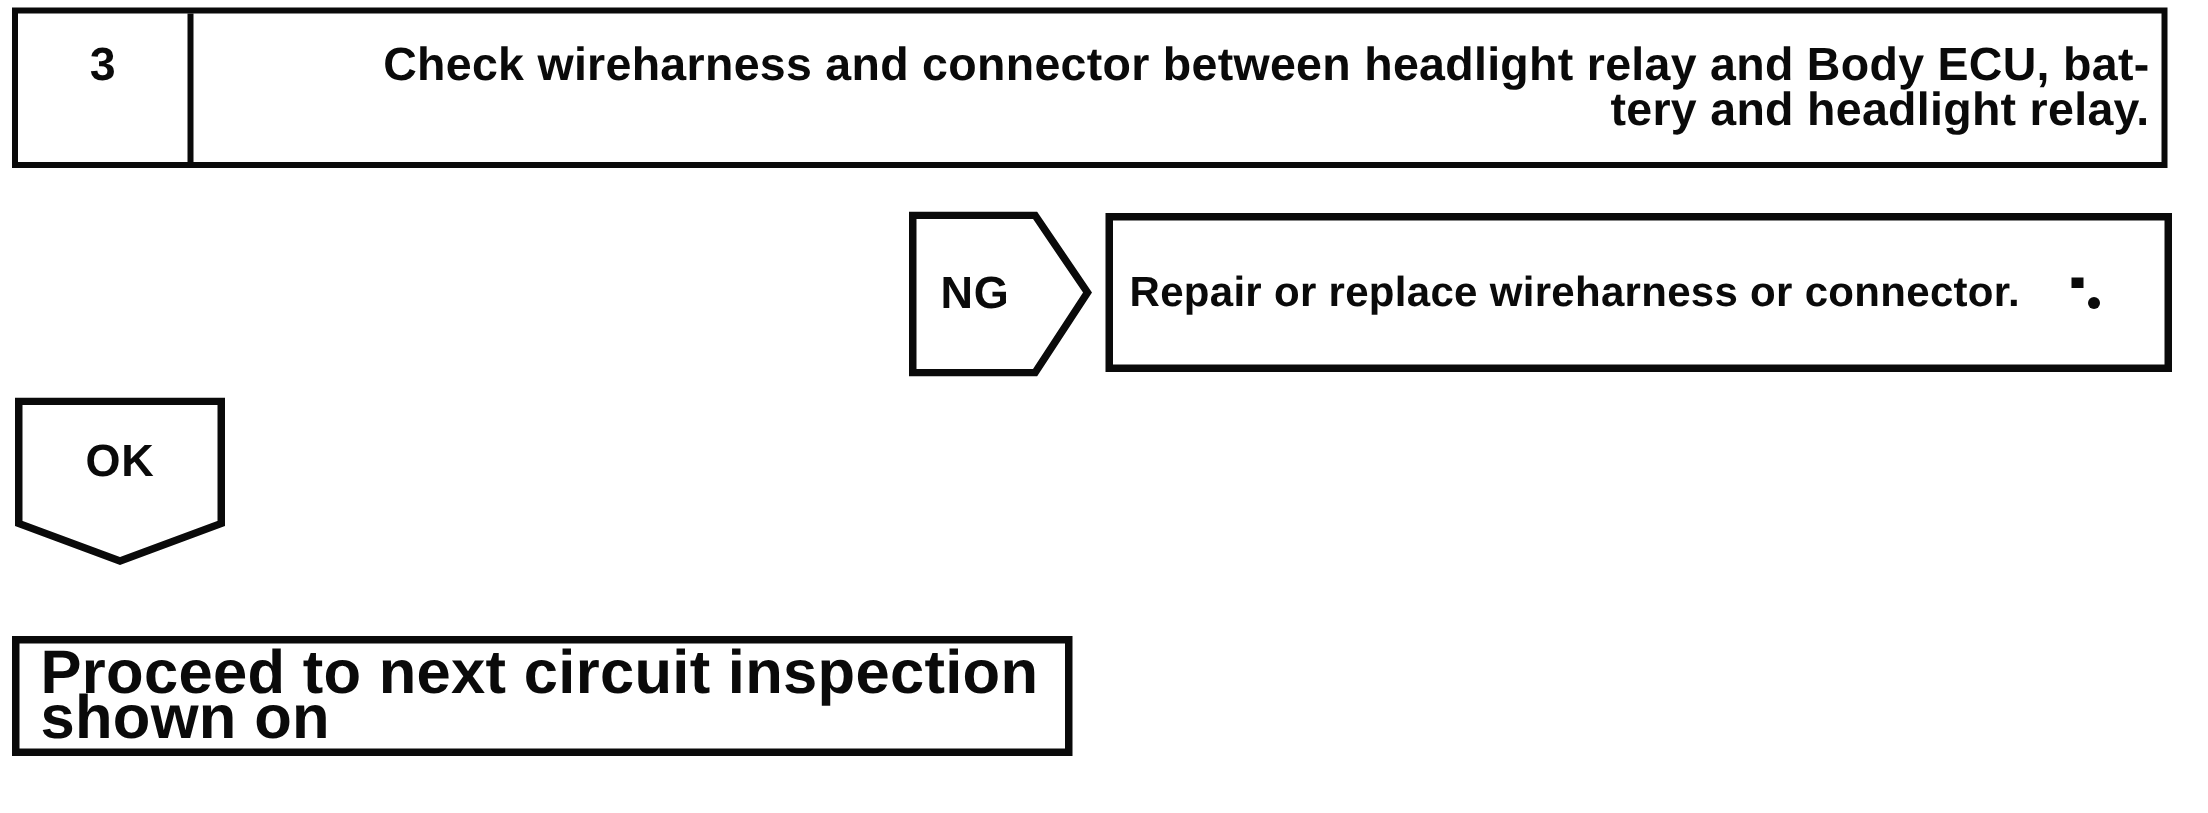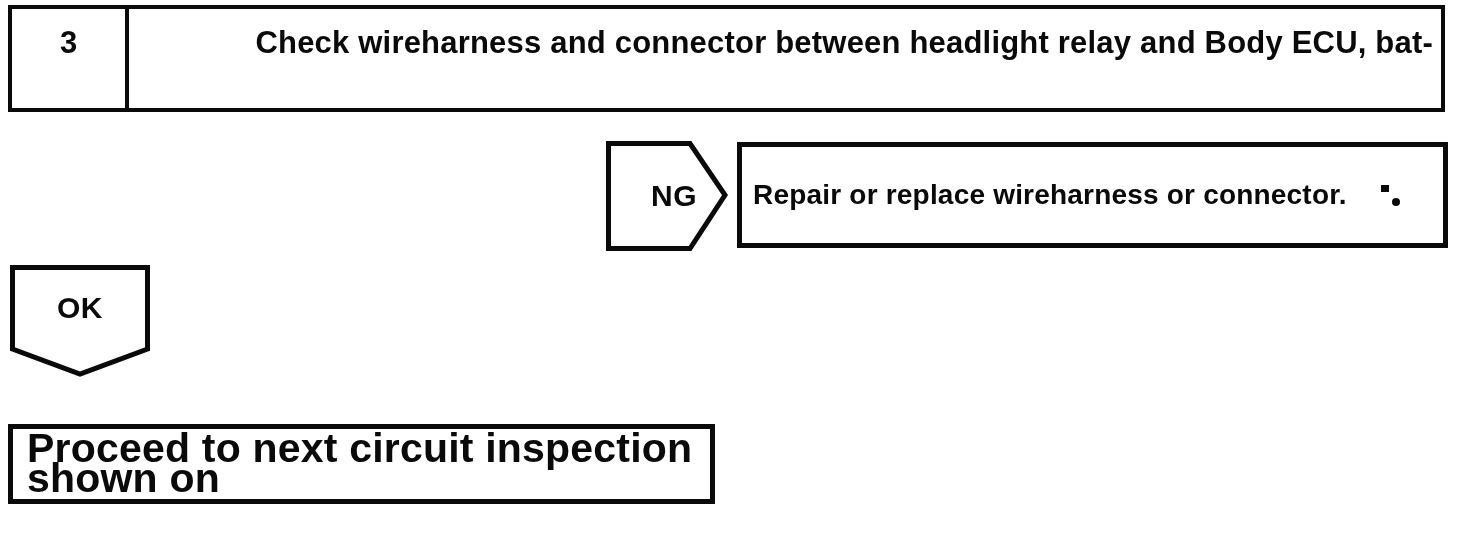--- a/index.html
+++ b/index.html
@@ -41,21 +41,21 @@
   
   .pentagon { background: transparent; }
   .pentagon svg { display: block; }
   .pentagon .shape-stroke { fill: var(--paper); stroke: var(--ink); stroke-width: 5; stroke-linejoin: miter; }
   .pentagon-label {
     position: absolute;
     display: flex; align-items: center; justify-content: center;
     font-size: 30px; letter-spacing: 0.5px;
   }
   .ng-pentagon { left: 606px; top: 141px; width: 122px; height: 110px; }
-  .ng-pentagon .pentagon-label { left: 0; top: 0; width: 88px; height: 110px; margin-left: 24px; }
+  .ng-pentagon .pentagon-label { left: 0; top: 0; width: 88px; height: 110px; }
   .ok-pentagon { left: 10px; top: 265px; width: 140px; height: 112px; }
   .ok-pentagon .pentagon-label { left: 0; top: 0; width: 140px; height: 86px; }
 
   
   .ng-action-box {
     left: 737px; top: 142px; width: 711px; height: 106px;
     border: 5px solid var(--ink);
     display: flex; align-items: center;
     padding-left: 11px;
     font-size: 28px; line-height: 30px;
@@ -76,20 +76,21 @@
   .speck-1 { left: 1381px; top: 185px; width: 8px; height: 7px; }
   .speck-2 { left: 1392px; top: 198px; width: 8px; height: 8px; border-radius: 50%; }
 </style>
 </head>
 <body>
 
 <div class="abs step-box">
   <div class="step-num-cell">3</div>
   <div class="step-text">
     <div>Check wireharness and connector between headlight relay and Body ECU, bat-</div>
+    <div>tery and headlight relay.</div>
   </div>
 </div>
 
 <div class="abs pentagon ng-pentagon">
   <svg width="122" height="110" viewBox="0 0 122 110">
     <polygon class="shape-stroke" points="2.5,2.5 84,2.5 119,54 84,107.5 2.5,107.5"></polygon>
   </svg>
   <div class="pentagon-label">NG</div>
 </div>
 

